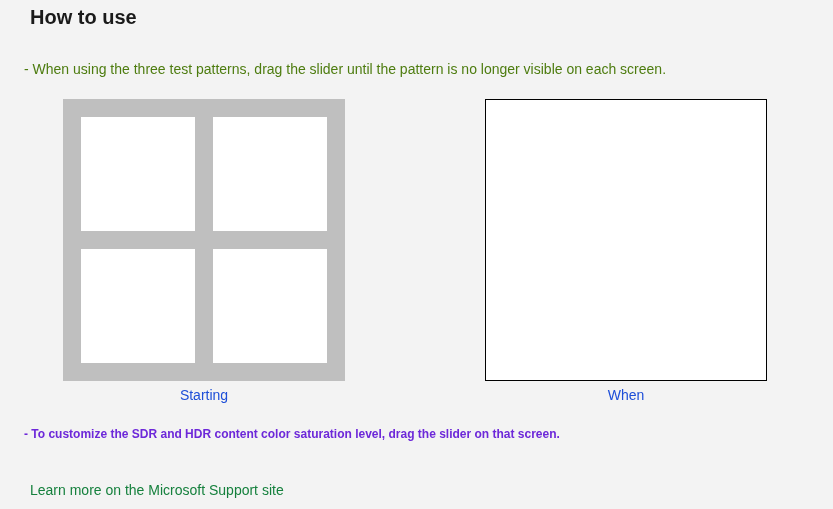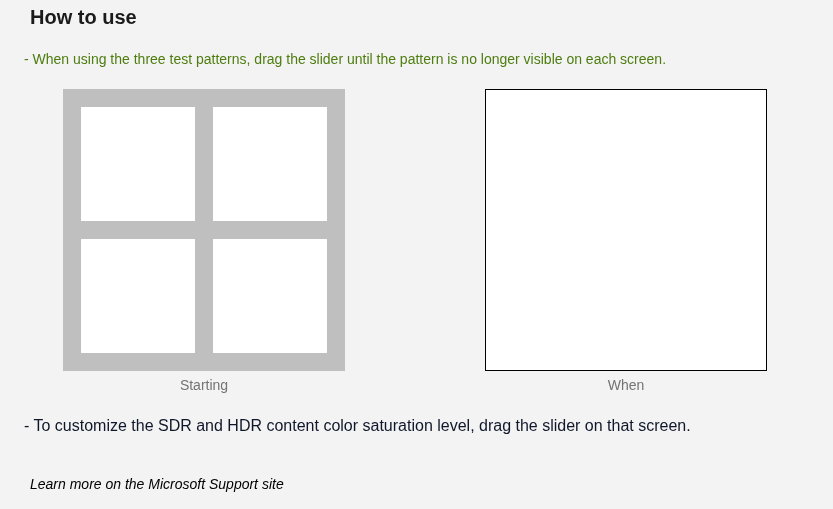--- a/index.html
+++ b/index.html
@@ -14,33 +14,33 @@
       height: 509px;
       overflow: hidden;
       color: #1a1a1a;
     }
     .container {
       padding: 6px 30px 20px 30px;
     }
     .section-title {
       font-size: 20px;
       font-weight: 600;
-      margin-bottom: 22px;
+      margin-bottom: 32px;
     }
     .instruction {
       font-size: 14px;
       font-weight: 400;
       color: #4d7c0f;
       margin-bottom: 22px;
       margin-left: -6px;
     }
     .instruction2 {
-      font-size: 16px;
-      font-weight: 400;
-      color: #0f172a;
+      font-size: 12px;
+      font-weight: 700;
+      color: #6d28d9;
       margin-top: 24px;
       margin-bottom: 40px;
       margin-left: -6px;
     }
     .examples-row {
       display: flex;
       gap: 140px;
       padding-left: 33px;
     }
     .example-block {
@@ -62,29 +62,28 @@
       background: #ffffff;
     }
     .goal-box {
       width: 282px;
       height: 282px;
       background: #ffffff;
       border: 1px solid #000;
     }
     .caption {
       font-size: 14px;
-      color: #737373;
+      color: #1d4ed8;
       margin-top: 6px;
     }
     .learn-link {
       font-size: 14px;
-      color: #000000;
+      color: #15803d;
       text-decoration: none;
       cursor: pointer;
-      font-style: italic;
     }
   </style>
 </head>
 <body>
 
 <div class="container">
   <h2 class="section-title">How to use</h2>
 
   <p class="instruction">- When using the three test patterns, drag the slider until the pattern is no longer visible on each screen.</p>
 

